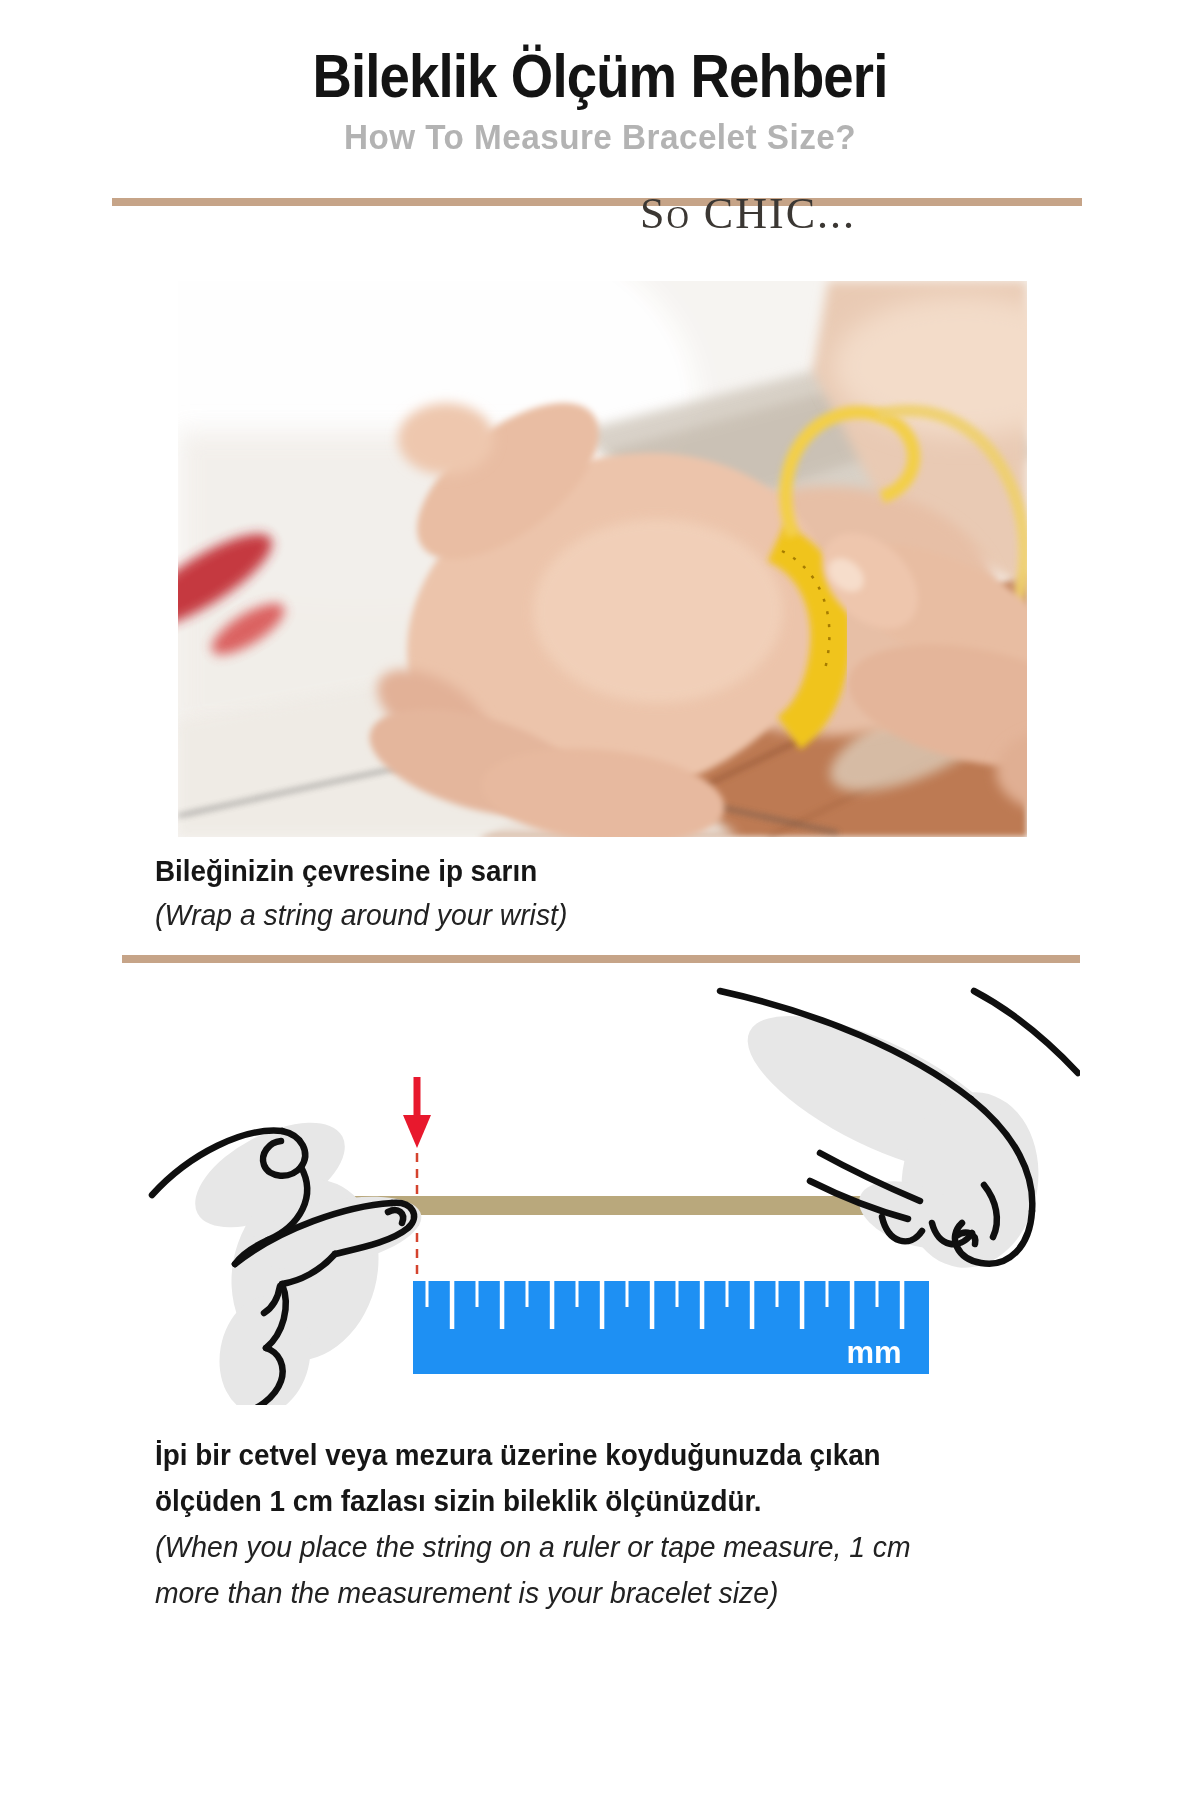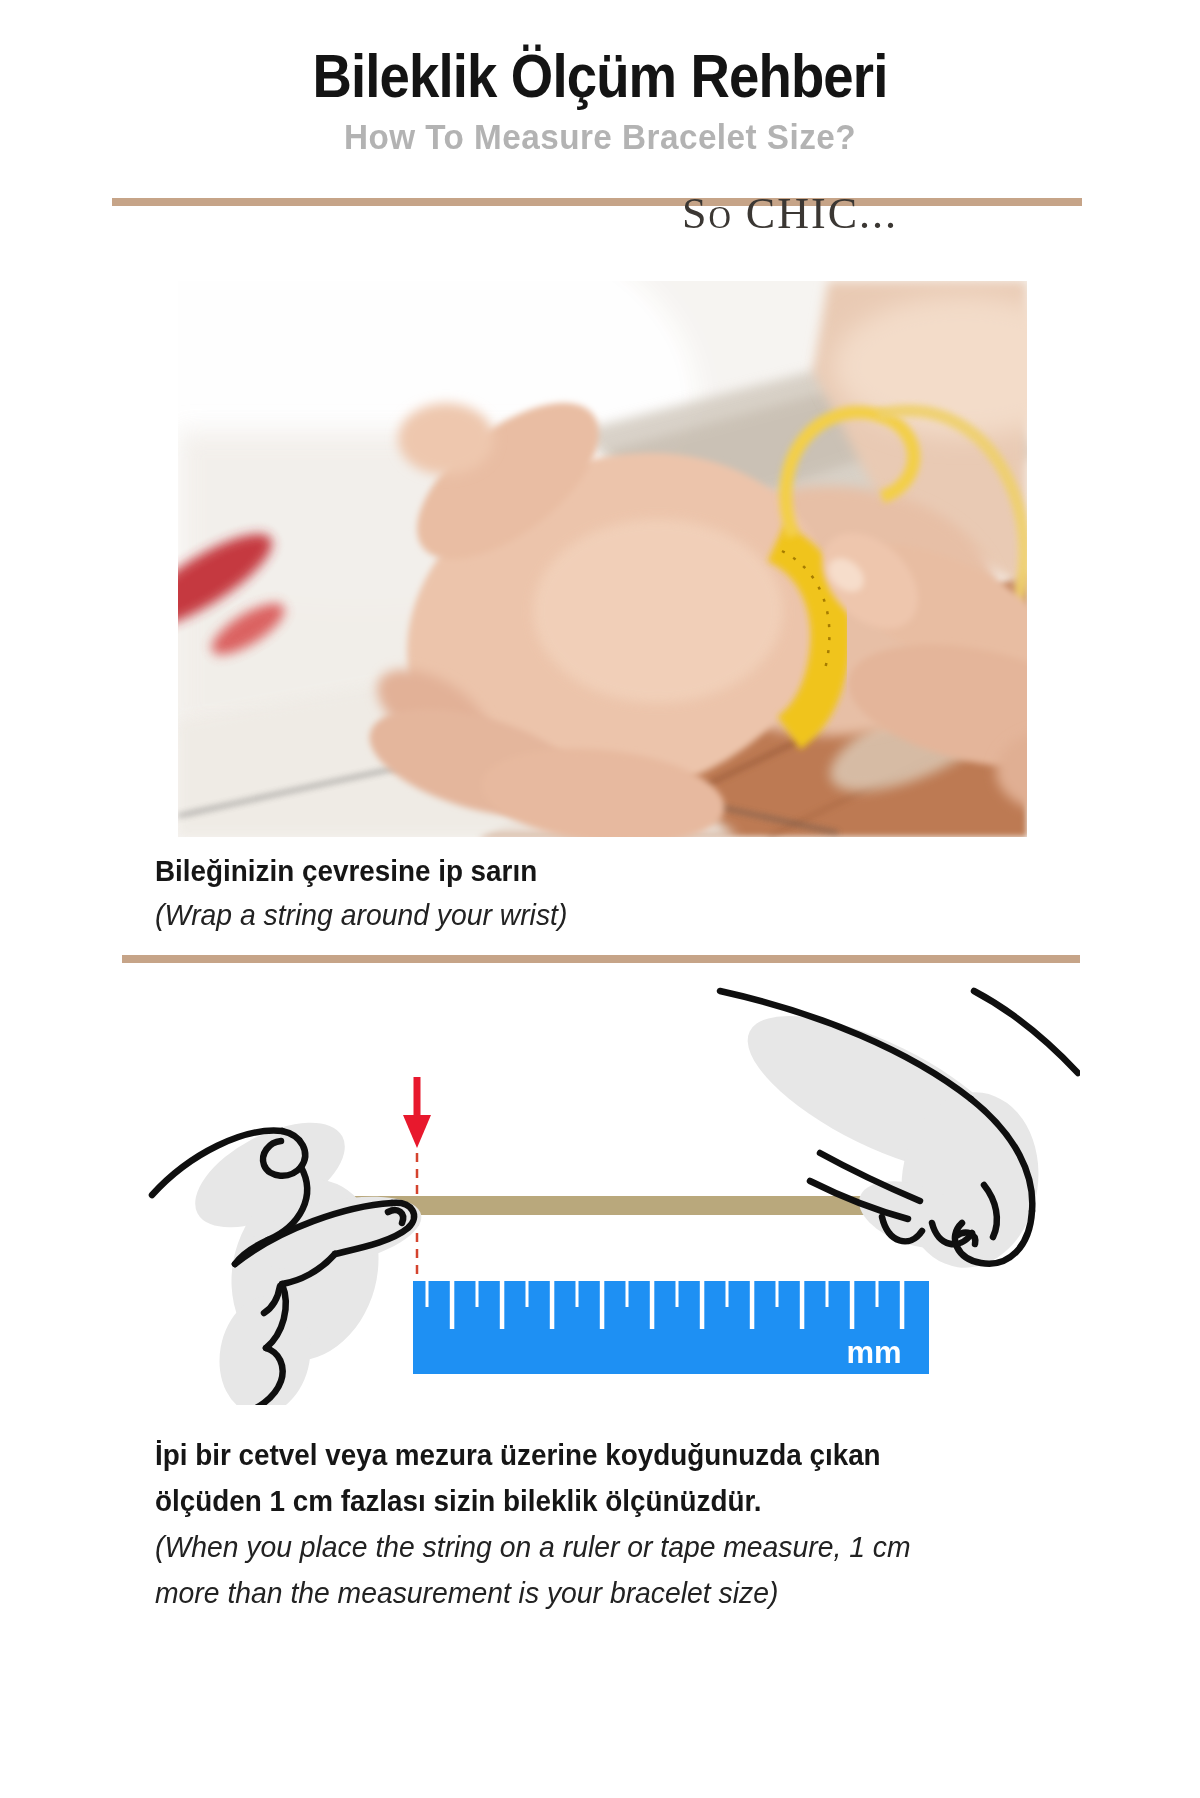--- a/index.html
+++ b/index.html
@@ -4,21 +4,21 @@
 <style>
   html,body{margin:0;padding:0;background:#ffffff;}
   body{width:1200px;height:1798px;position:relative;font-family:"Liberation Sans",sans-serif;color:#1c1c1c;overflow:hidden;}
   .abs{position:absolute;}
   
   .title{top:40px;left:0;width:1200px;text-align:center;font-size:62px;font-weight:700;letter-spacing:-1px;color:#141414;transform:scaleX(.88);transform-origin:50% 0;}
   .subtitle{top:117px;left:0;width:1200px;text-align:center;font-size:35px;font-weight:700;letter-spacing:.5px;color:#b3b3b3;transform:scaleX(.95);transform-origin:50% 0;}
   .divider{height:8px;background:#c6a488;}
   .divider1{left:112px;top:198px;width:970px;}
   .divider2{left:122px;top:955px;width:958px;}
-  .brand{left:640px;top:190px;width:300px;text-align:center;font-family:"Liberation Serif",serif;font-variant:small-caps;font-size:44px;color:#3b3733;letter-spacing:2px;line-height:48px;}
+  .brand{left:640px;top:190px;width:300px;text-align:left;font-family:"Liberation Serif",serif;font-variant:small-caps;font-size:44px;color:#3b3733;letter-spacing:2px;line-height:48px;}
   
   .photo{left:178px;top:281px;width:849px;height:556px;overflow:hidden;}
   
   .caption{transform:scaleX(.96);transform-origin:0 0;}
   .cap-bold{font-weight:700;font-size:29px;color:#161616;display:block;}
   .cap-italic{font-style:italic;font-weight:400;font-size:29.5px;color:#222;display:block;}
   .caption1{left:155px;top:850px;line-height:43px;width:800px;}
   .caption2{left:155px;top:1432px;line-height:46px;width:960px;}
   
   .illus{left:120px;top:985px;width:960px;height:420px;}

